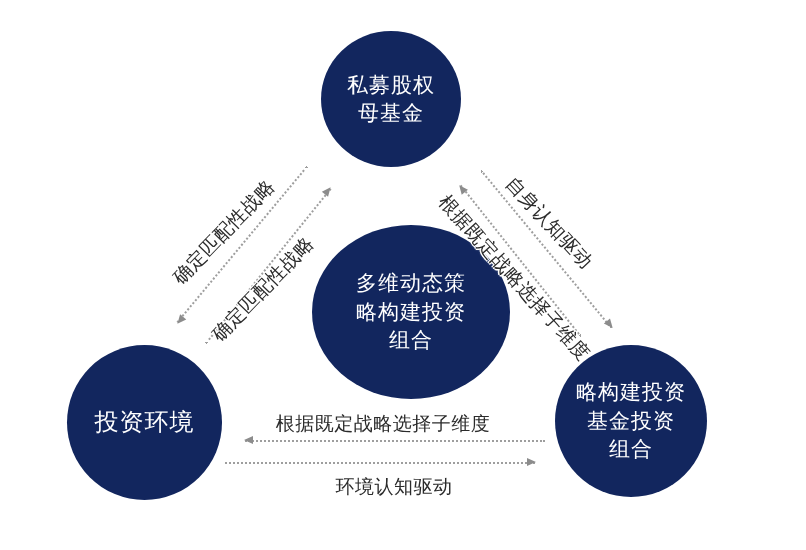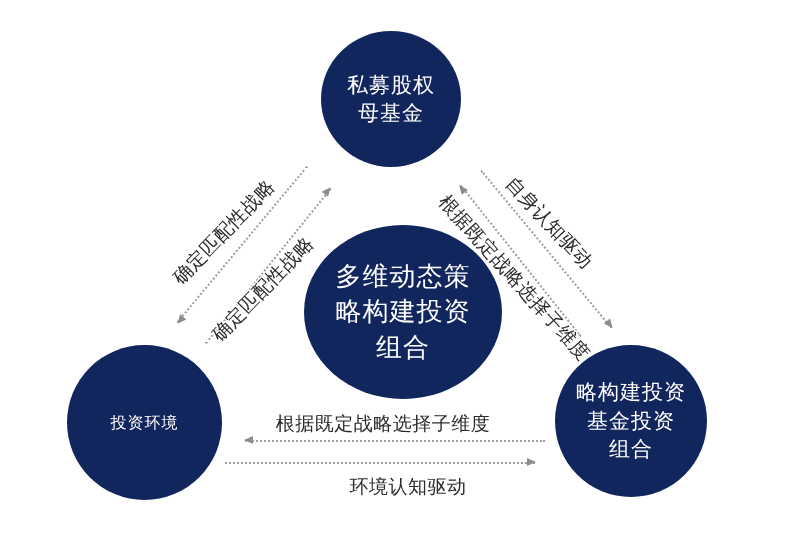--- a/index.html
+++ b/index.html
@@ -27,22 +27,22 @@
     background:var(--node-fill);
     color:var(--node-text);
     display:flex;align-items:center;justify-content:center;
     text-align:center;
     white-space:pre-line;
     font-size:21px;
     line-height:1.35;
     letter-spacing:1px;
   }
   .node-top{left:321px;top:31px;width:140px;height:136px;}
-  .node-center{left:304px;top:225px;width:198px;height:174px;font-size:26px;}
-  .node-left{left:67px;top:345px;width:155px;height:155px;font-size:16px;}
+  .node-center{left:312px;top:225px;width:198px;height:174px;font-size:21px;}
+  .node-left{left:67px;top:345px;width:155px;height:155px;font-size:24px;}
   .node-right{left:555px;top:345px;width:152px;height:152px;}
   .edge{
     position:absolute;
     height:0;
     border-top:2px dotted var(--line);
     transform-origin:0 0;
   }
   .head{
     position:absolute;
     width:0;height:0;
@@ -69,21 +69,21 @@
     font-size:19px;
     white-space:nowrap;
     letter-spacing:0.5px;
     text-shadow:-1px -1px 0 #fff,1px -1px 0 #fff,-1px 1px 0 #fff,1px 1px 0 #fff,0 0 3px #fff;
   }
   .label-a{left:224px;top:232px;transform:translate(-50%,-50%) rotate(-46deg);}
   .label-b{left:263px;top:289px;transform:translate(-50%,-50%) rotate(-46deg);}
   .label-c{left:549px;top:223px;transform:translate(-50%,-50%) rotate(47deg);}
   .label-d{left:514px;top:278px;transform:translate(-50%,-50%) rotate(48deg);}
   .label-h1{left:383px;top:424px;transform:translate(-50%,-50%);}
-  .label-h2{left:408px;top:487px;transform:translate(-50%,-50%);}
+  .label-h2{left:394px;top:487px;transform:translate(-50%,-50%);}
 </style>
 </head>
 <body>
 
 <div class="canvas">
 
   <div class="node node-top">私募股权
 母基金</div>
   <div class="node node-center">多维动态策
 略构建投资

